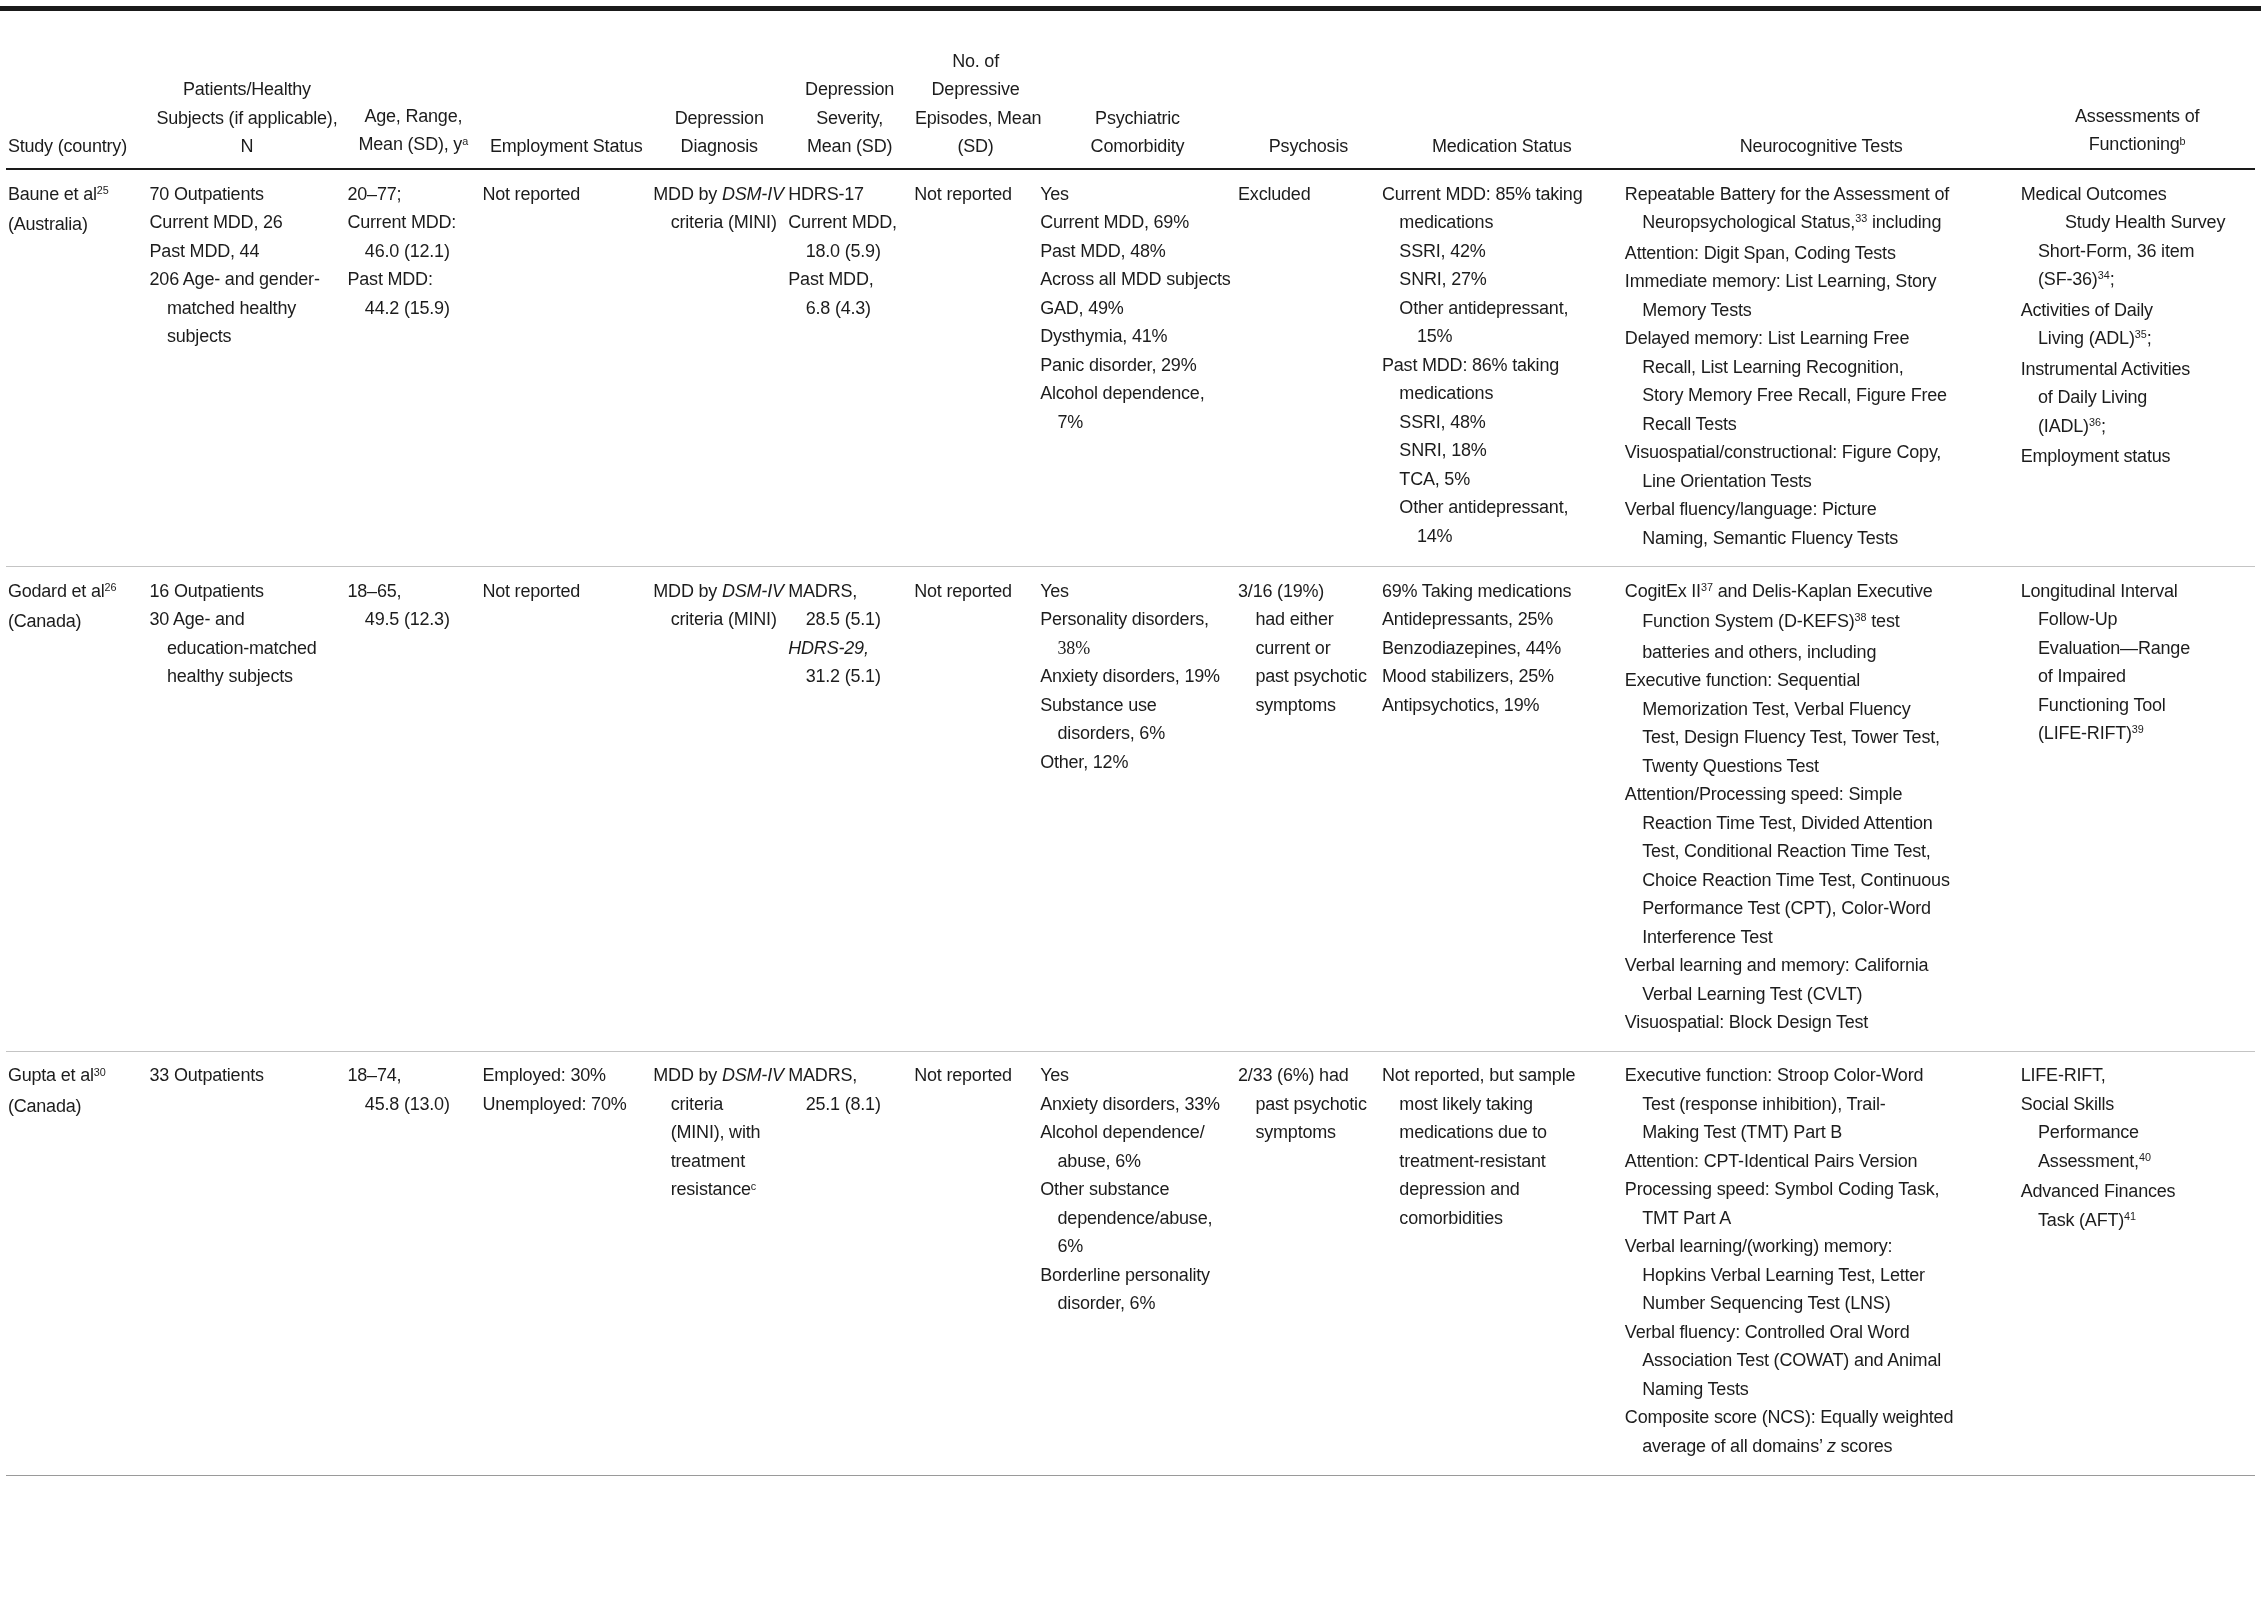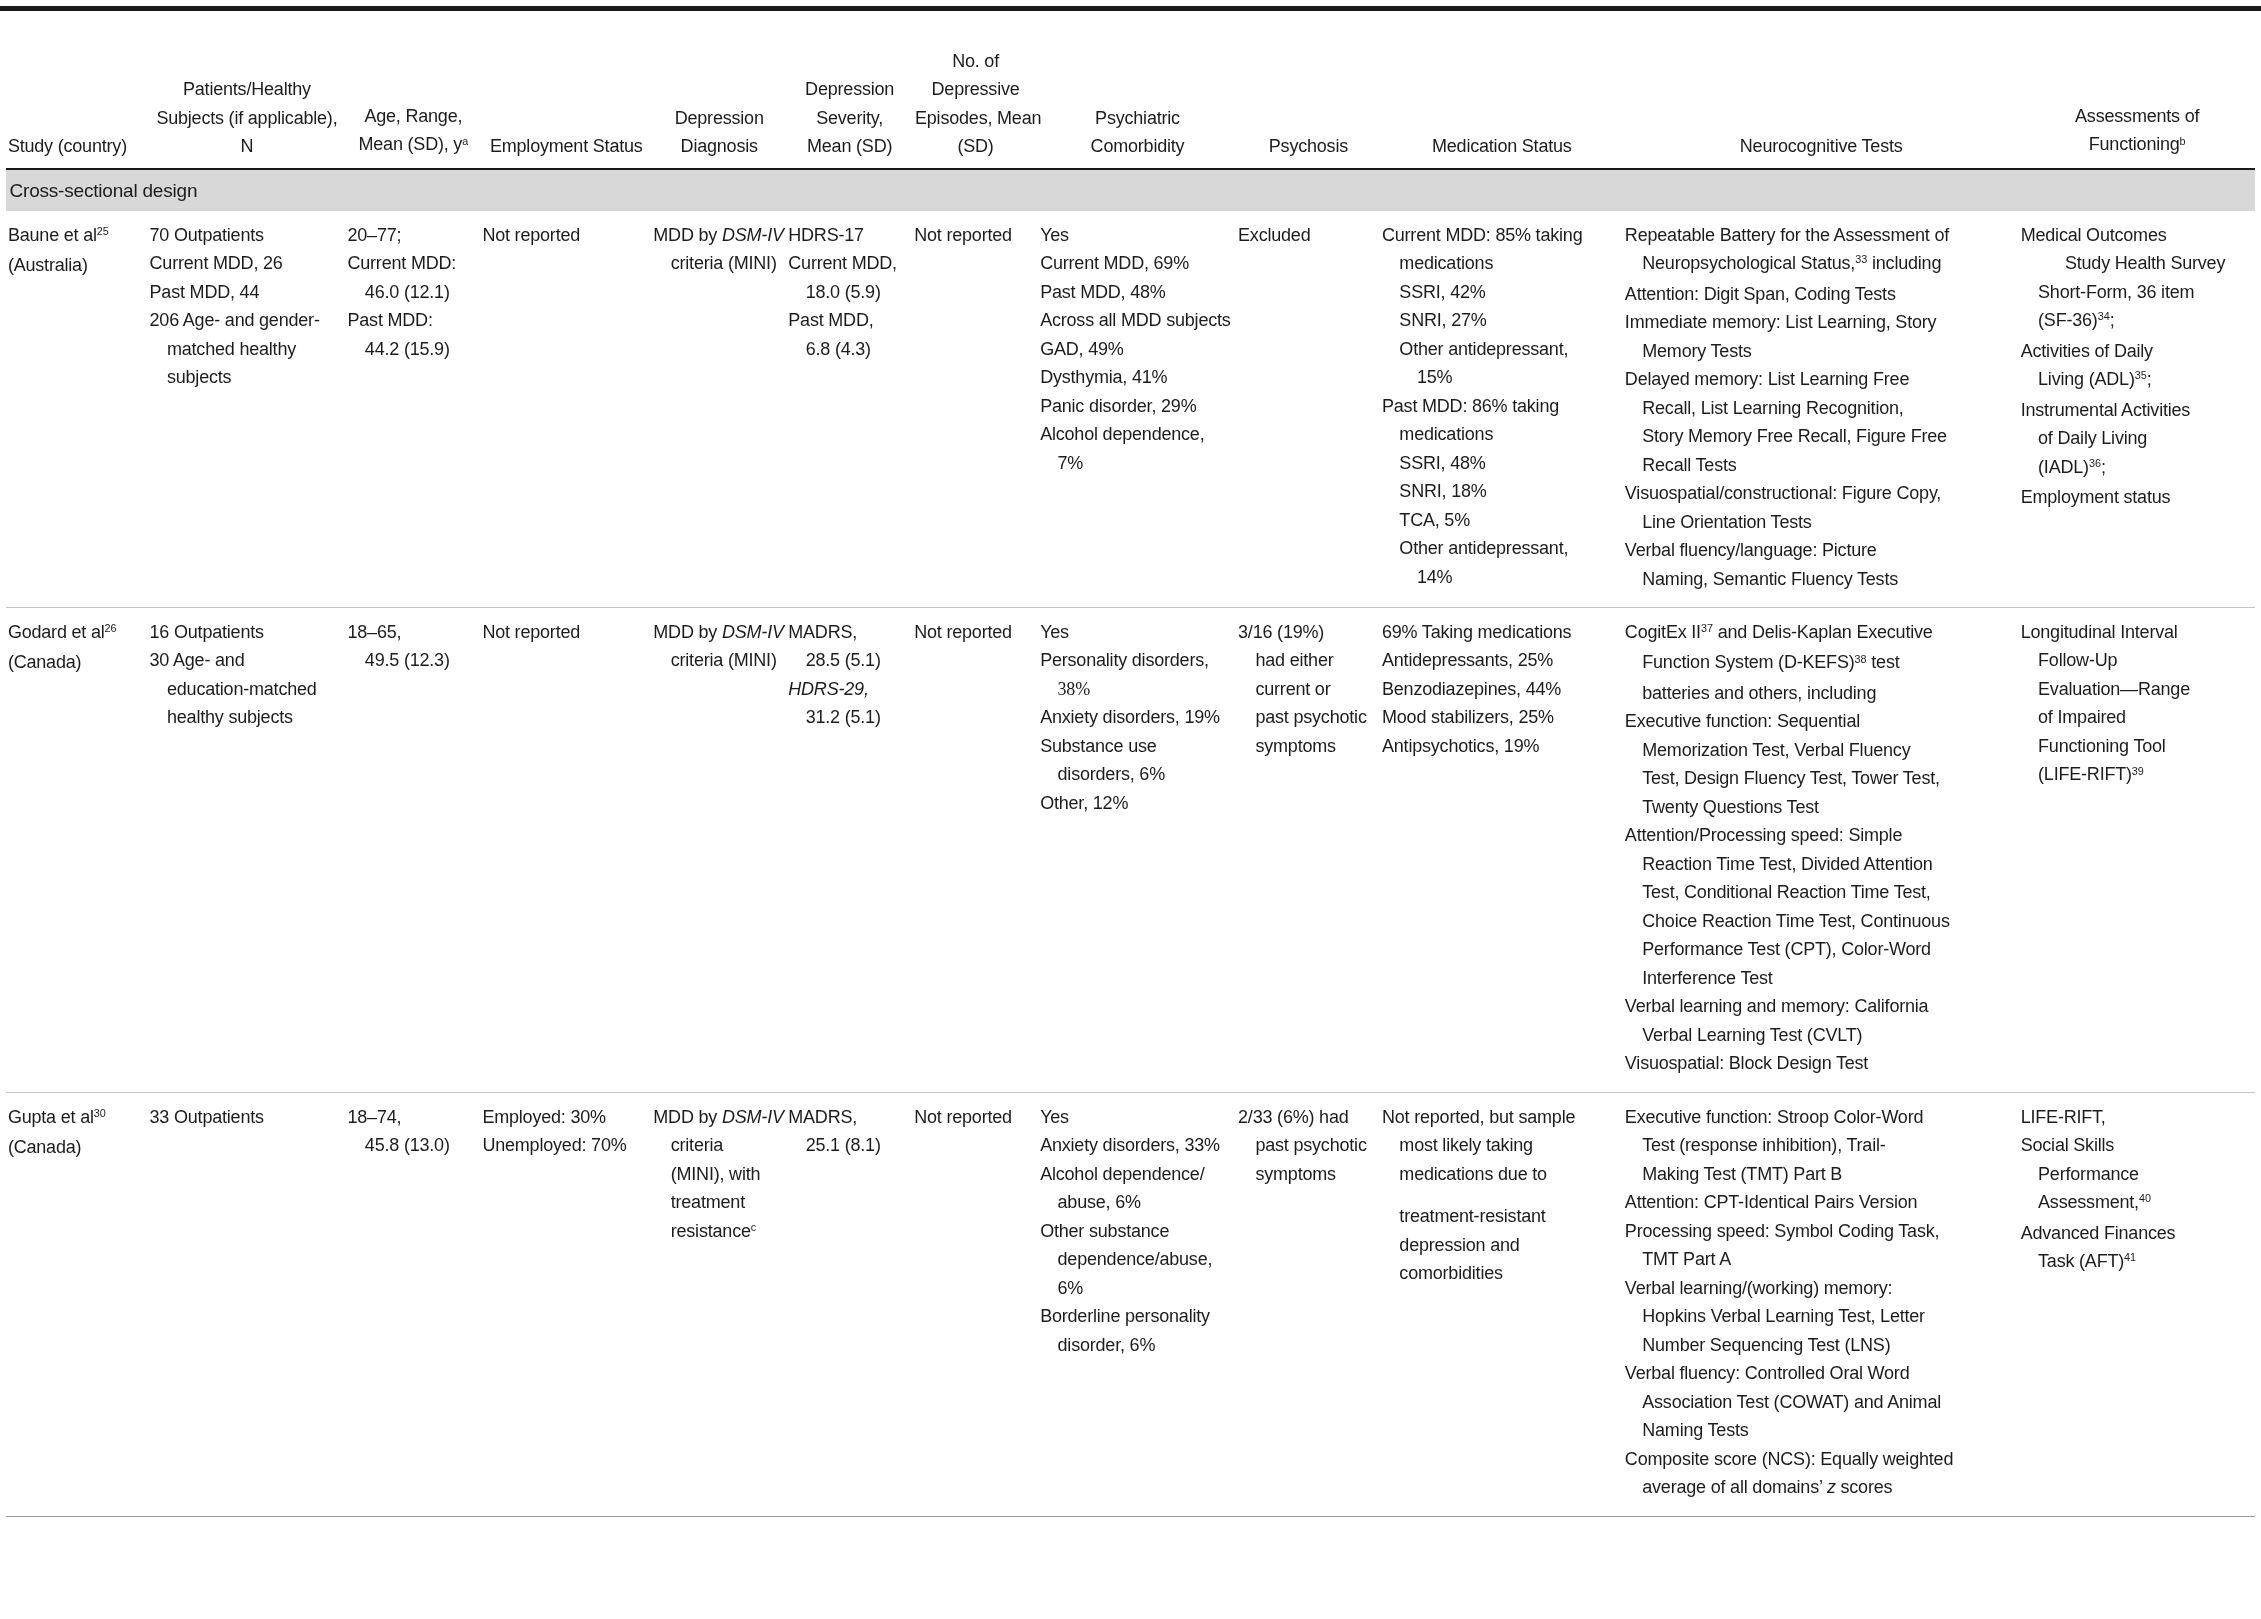--- a/index.html
+++ b/index.html
@@ -117,23 +117,20 @@
           <th>
             <div class="ln" style="padding-left: 0px;">Neurocognitive Tests</div>
           </th>
           <th>
             <div class="ln" style="padding-left: 0px;">Assessments of</div>
             <div class="ln" style="padding-left: 0px;">Functioning<sup>b</sup></div>
           </th>
         </tr>
     </thead>
     <tbody id="table-body">
-      <tr>
-        <td class="section" colspan="12">Cross-sectional design</td>
-      </tr>
     <tr class="data-row">
           <td>
             <div class="ln" style="padding-left: 0px;">Baune et al<sup>25</sup></div>
             <div class="ln" style="padding-left: 0px;">(Australia)</div>
           </td>
           <td>
             <div class="ln" style="padding-left: 0px;">70 Outpatients</div>
             <div class="ln" style="padding-left: 0px;">Current MDD, 26</div>
             <div class="ln" style="padding-left: 0px;">Past MDD, 44</div>
             <div class="ln" style="padding-left: 0px;">206 Age- and gender-</div>
@@ -345,21 +342,21 @@
           </td>
           <td>
             <div class="ln" style="padding-left: 0px;">2/33 (6%) had</div>
             <div class="ln" style="padding-left: 17.4px;">past psychotic</div>
             <div class="ln" style="padding-left: 17.4px;">symptoms</div>
           </td>
           <td>
             <div class="ln" style="padding-left: 0px;">Not reported, but sample</div>
             <div class="ln" style="padding-left: 17.4px;">most likely taking</div>
             <div class="ln" style="padding-left: 17.4px;">medications due to</div>
-            <div class="ln" style="padding-left: 17.4px; margin-top: 14px;">treatment-resistant</div>
+            <div class="ln" style="padding-left: 17.4px;">treatment-resistant</div>
             <div class="ln" style="padding-left: 17.4px;">depression and</div>
             <div class="ln" style="padding-left: 17.4px;">comorbidities</div>
           </td>
           <td>
             <div class="ln" style="padding-left: 0px;">Executive function: Stroop Color-Word</div>
             <div class="ln" style="padding-left: 17.4px;">Test (response inhibition), Trail-</div>
             <div class="ln" style="padding-left: 17.4px;">Making Test (TMT) Part B</div>
             <div class="ln" style="padding-left: 0px;">Attention: CPT-Identical Pairs Version</div>
             <div class="ln" style="padding-left: 0px;">Processing speed: Symbol Coding Task,</div>
             <div class="ln" style="padding-left: 17.4px;">TMT Part A</div>

